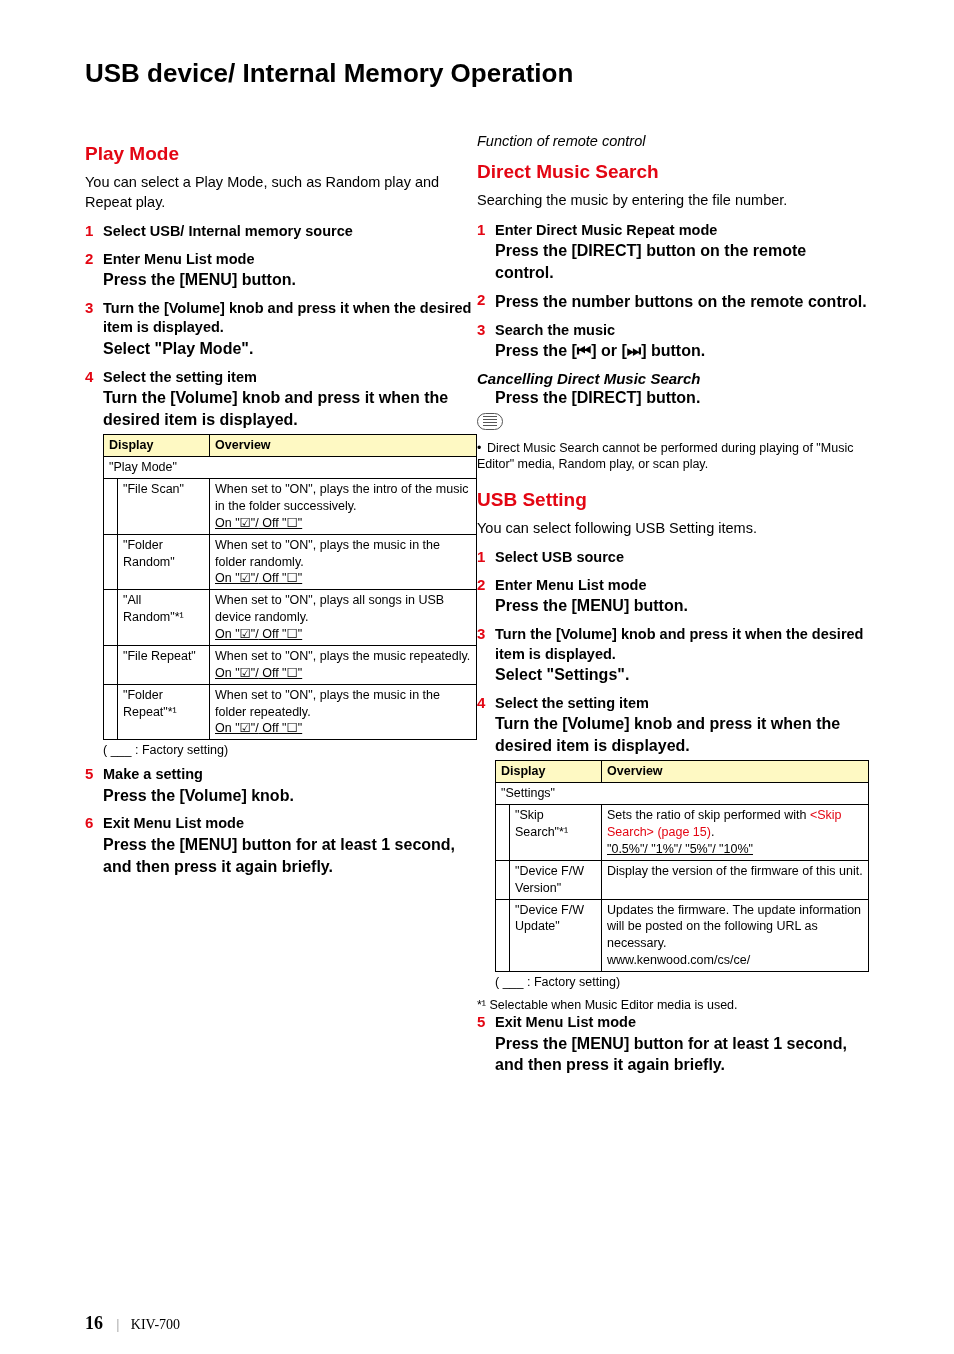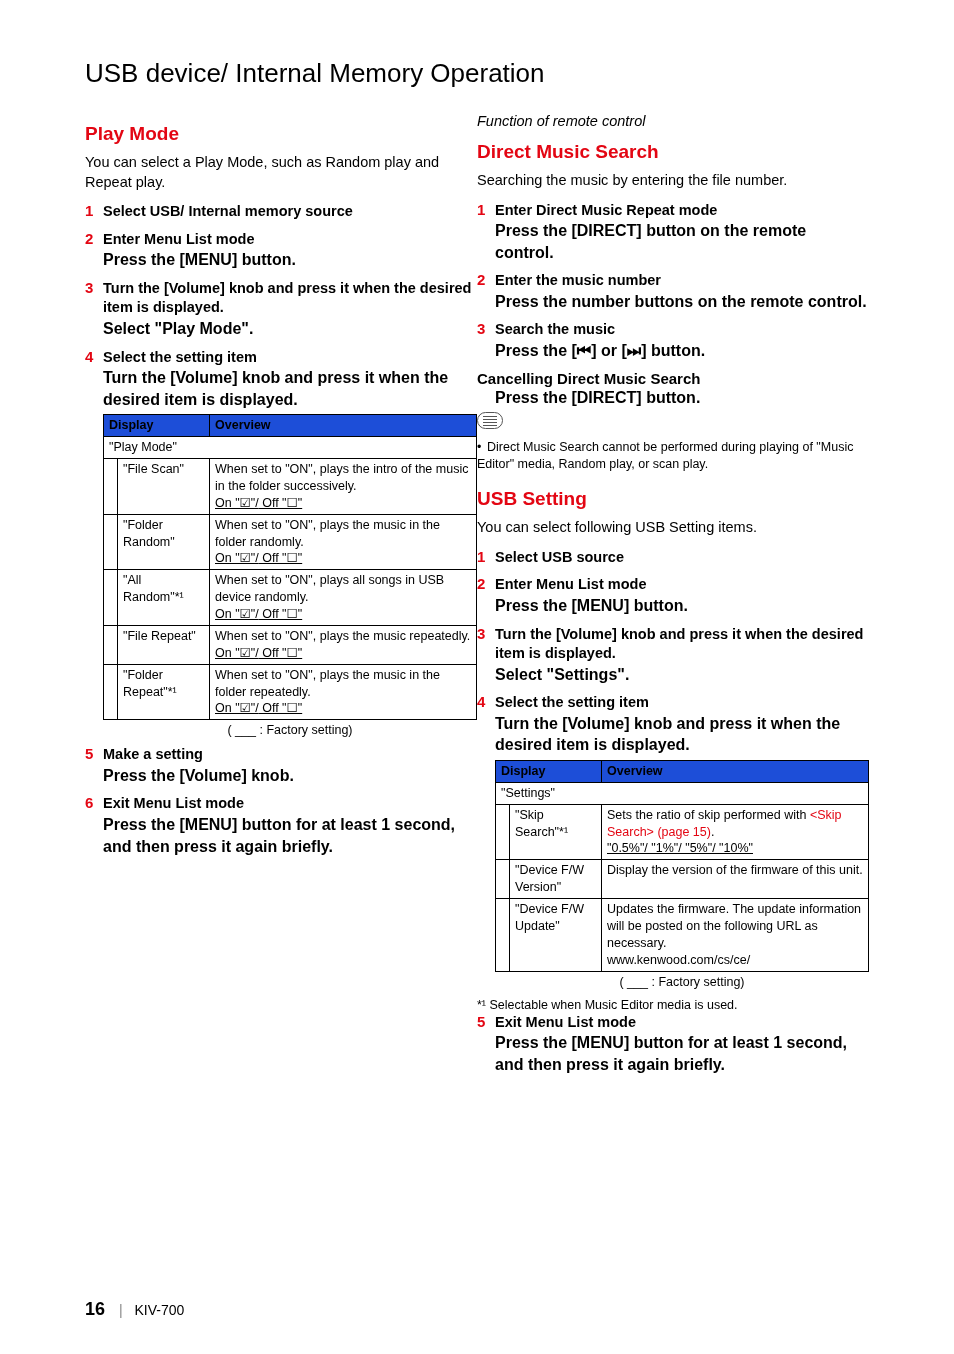--- a/index.html
+++ b/index.html
@@ -7,22 +7,22 @@
       font-family: "Myriad Pro", "Helvetica Neue", Arial, sans-serif;
       width: 954px;
       height: 1354px;
       background: #fff;
       position: relative;
       padding: 58px 60px 30px 85px;
       color: #000;
     }
     .page-title {
       font-size: 26px;
-      font-weight: 400;
-      margin-bottom: 24px;
+      font-weight: 700;
+      margin-bottom: 44px;
     }
     .cols { display: flex; }
     .col { width: 392px; }
     .section-heading {
       color: #e30613;
       font-size: 19px;
       font-weight: 800;
       font-family: Arial, Helvetica, sans-serif;
       margin-top: 10px;
       margin-bottom: 8px;
@@ -51,53 +51,54 @@
     }
     table.spec th, table.spec td {
       border: 1px solid #000;
       padding: 2px 5px;
       vertical-align: top;
       font-size: 12.5px;
       line-height: 1.35;
       text-align: left;
     }
     table.spec thead th {
-      background: #1d4ed8;
+      background: #fef9c3;
       font-weight: 700;
     }
     tr.group-row td { font-size: 12.5px; }
     .indent-cell-1 { border-left: 1px solid #000; width: 14px; background: #fff; }
     .indent-cell-2 { width: 92px; }
     .indent-cell-2b { width: 92px; }
-    .right-align { text-align: center; font-size: 12.5px; }
+    .right-align { text-align: left; font-size: 12.5px; }
     .footnote { font-size: 12.5px; line-height: 1.3; margin-left: 0; }
     .italic { font-style: italic; font-size: 14.5px; margin-bottom: 2px; }
-    .sub-black-heading { font-weight: 800; font-size: 15px; font-family: Arial, Helvetica, sans-serif; margin-top: 6px; }
+    .sub-black-heading { font-weight: 800; font-style: italic; font-size: 15px; font-family: Arial, Helvetica, sans-serif; margin-top: 6px; }
     .remote-icon {
       display: inline-block;
       border: 1.5px solid #555;
       border-radius: 11px;
       width: 26px; height: 17px;
       position: relative;
       margin-top: 4px;
       margin-bottom: 4px;
     }
     .remote-icon::before {
       content: "";
       position: absolute; top: 2.5px; bottom: 2.5px; left: 5px; right: 5px;
       background: repeating-linear-gradient(#555 0 1px, transparent 1px 3px);
     }
     .note-bullet { font-size: 12.5px; line-height: 1.32; margin-top:2px; }
     .note-bullet .bull { display: inline-block; width: 10px; }
     .link-blue { color: #e30613; }
     .footer {
       position: absolute;
-      bottom: 34px;
+      bottom: 20px;
       left: 85px;
       font-size: 14px;
+      font-family: Liberation Serif, serif;
     }
     .footer .pg { font-weight: 700; font-size: 18px; margin-right: 10px; }
     .footer .sep { color: #888; margin-right: 8px; }
     .td-overview span.u { text-decoration: underline; }
     .play-icons { font-family: Arial, sans-serif; }
   </style>
 </head>
 <body>
 
 <h1 class="page-title">USB device/ Internal Memory Operation</h1>
@@ -197,21 +198,20 @@
     <p class="italic">Function of remote control</p>
     <h2 class="section-heading" style="margin-top:12px;">Direct Music Search</h2>
     <p class="intro">Searching the music by entering the file number.</p>
 
     <ol class="steps">
       <li>
         <div class="step-title">Enter Direct Music Repeat mode</div>
         <div class="step-sub">Press the [DIRECT] button on the remote control.</div>
       </li>
       <li>
-        <div class="step-title">Enter the music number</div>
         <div class="step-sub">Press the number buttons on the remote control.</div>
       </li>
       <li>
         <div class="step-title">Search the music</div>
         <div class="step-sub play-icons">Press the [⏮] or [⏭] button.</div>
       </li>
     </ol>
 
     <div class="sub-black-heading">Cancelling Direct Music Search</div>
     <div class="step-sub" style="padding-left:18px;">Press the [DIRECT] button.</div>

